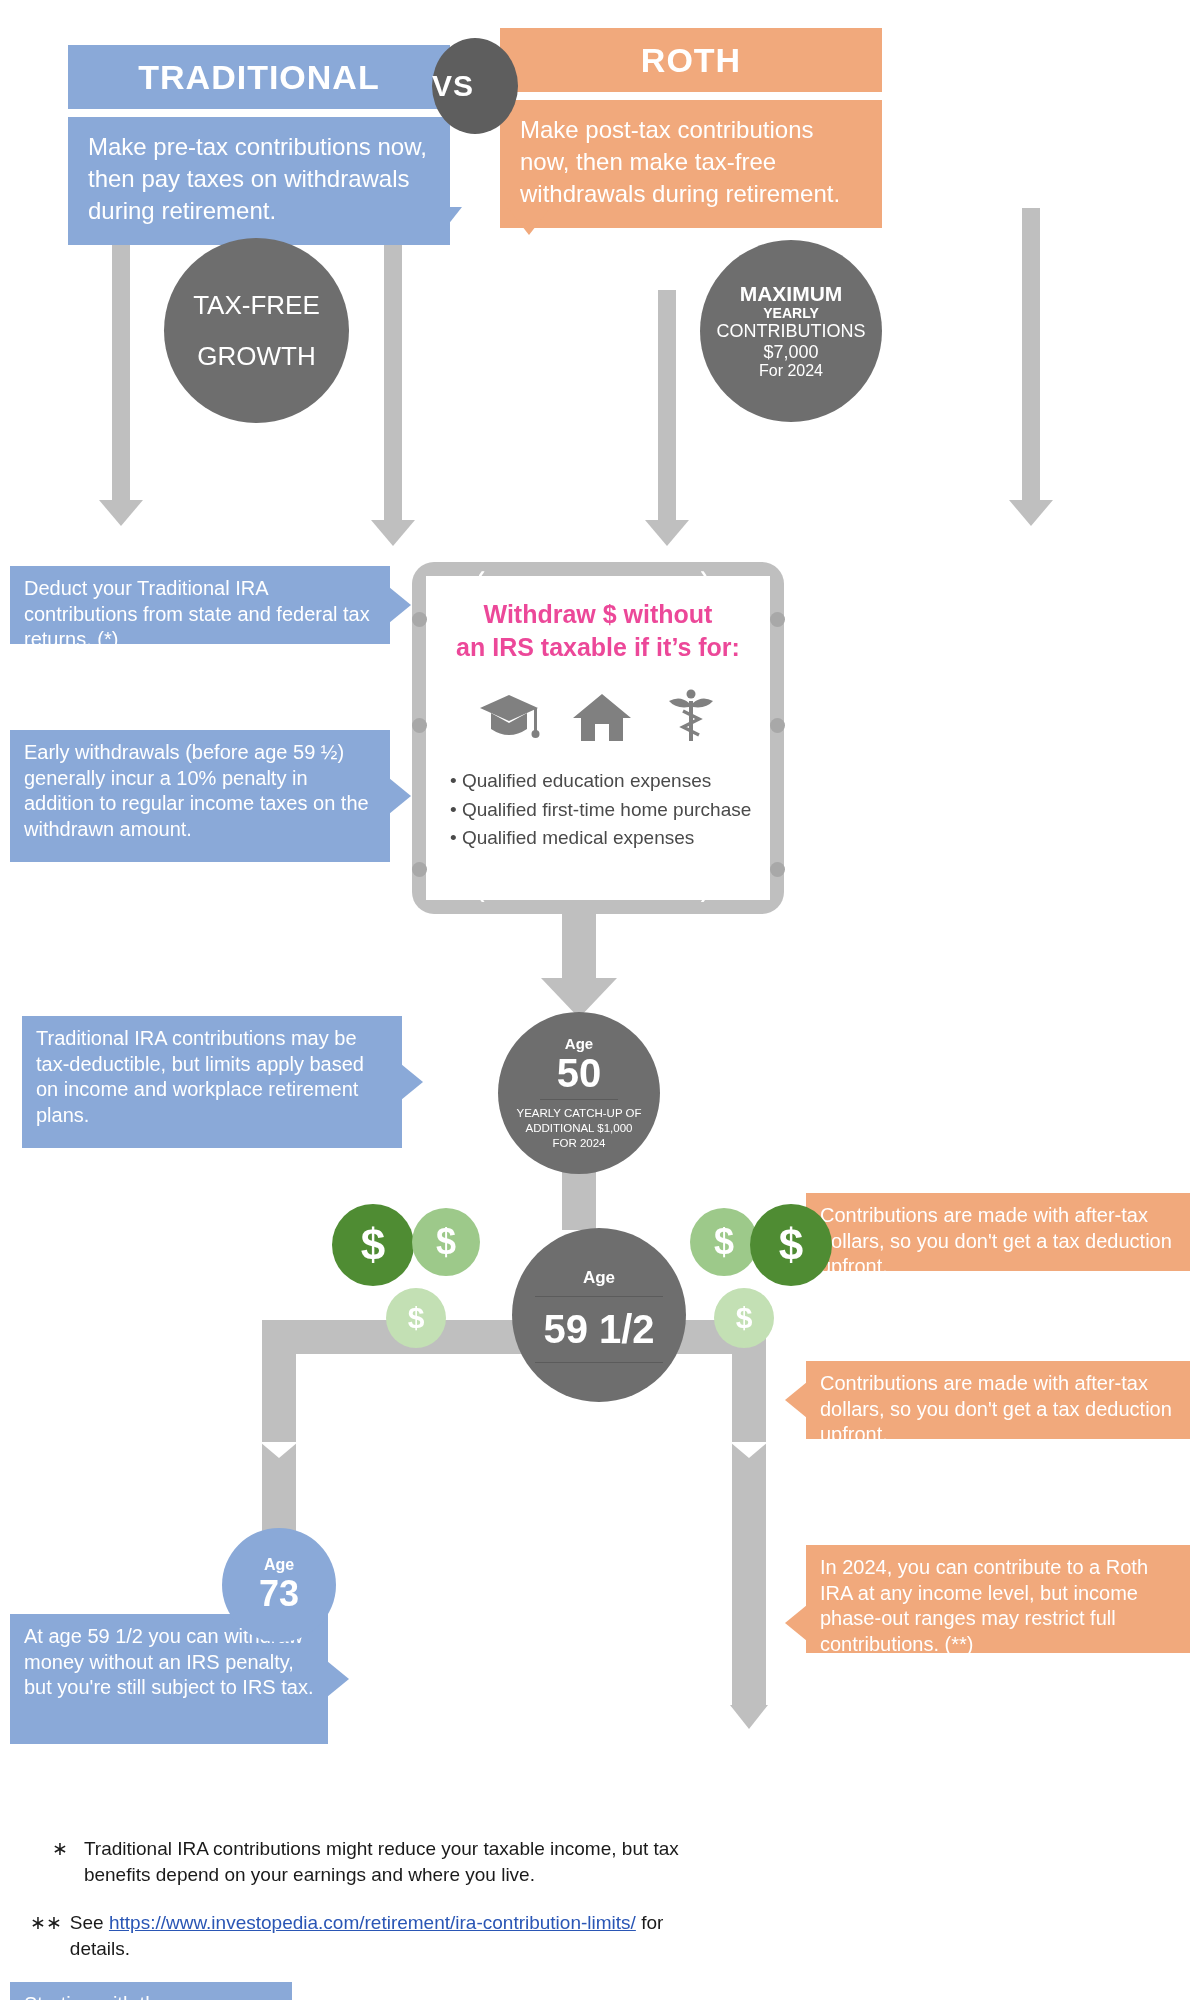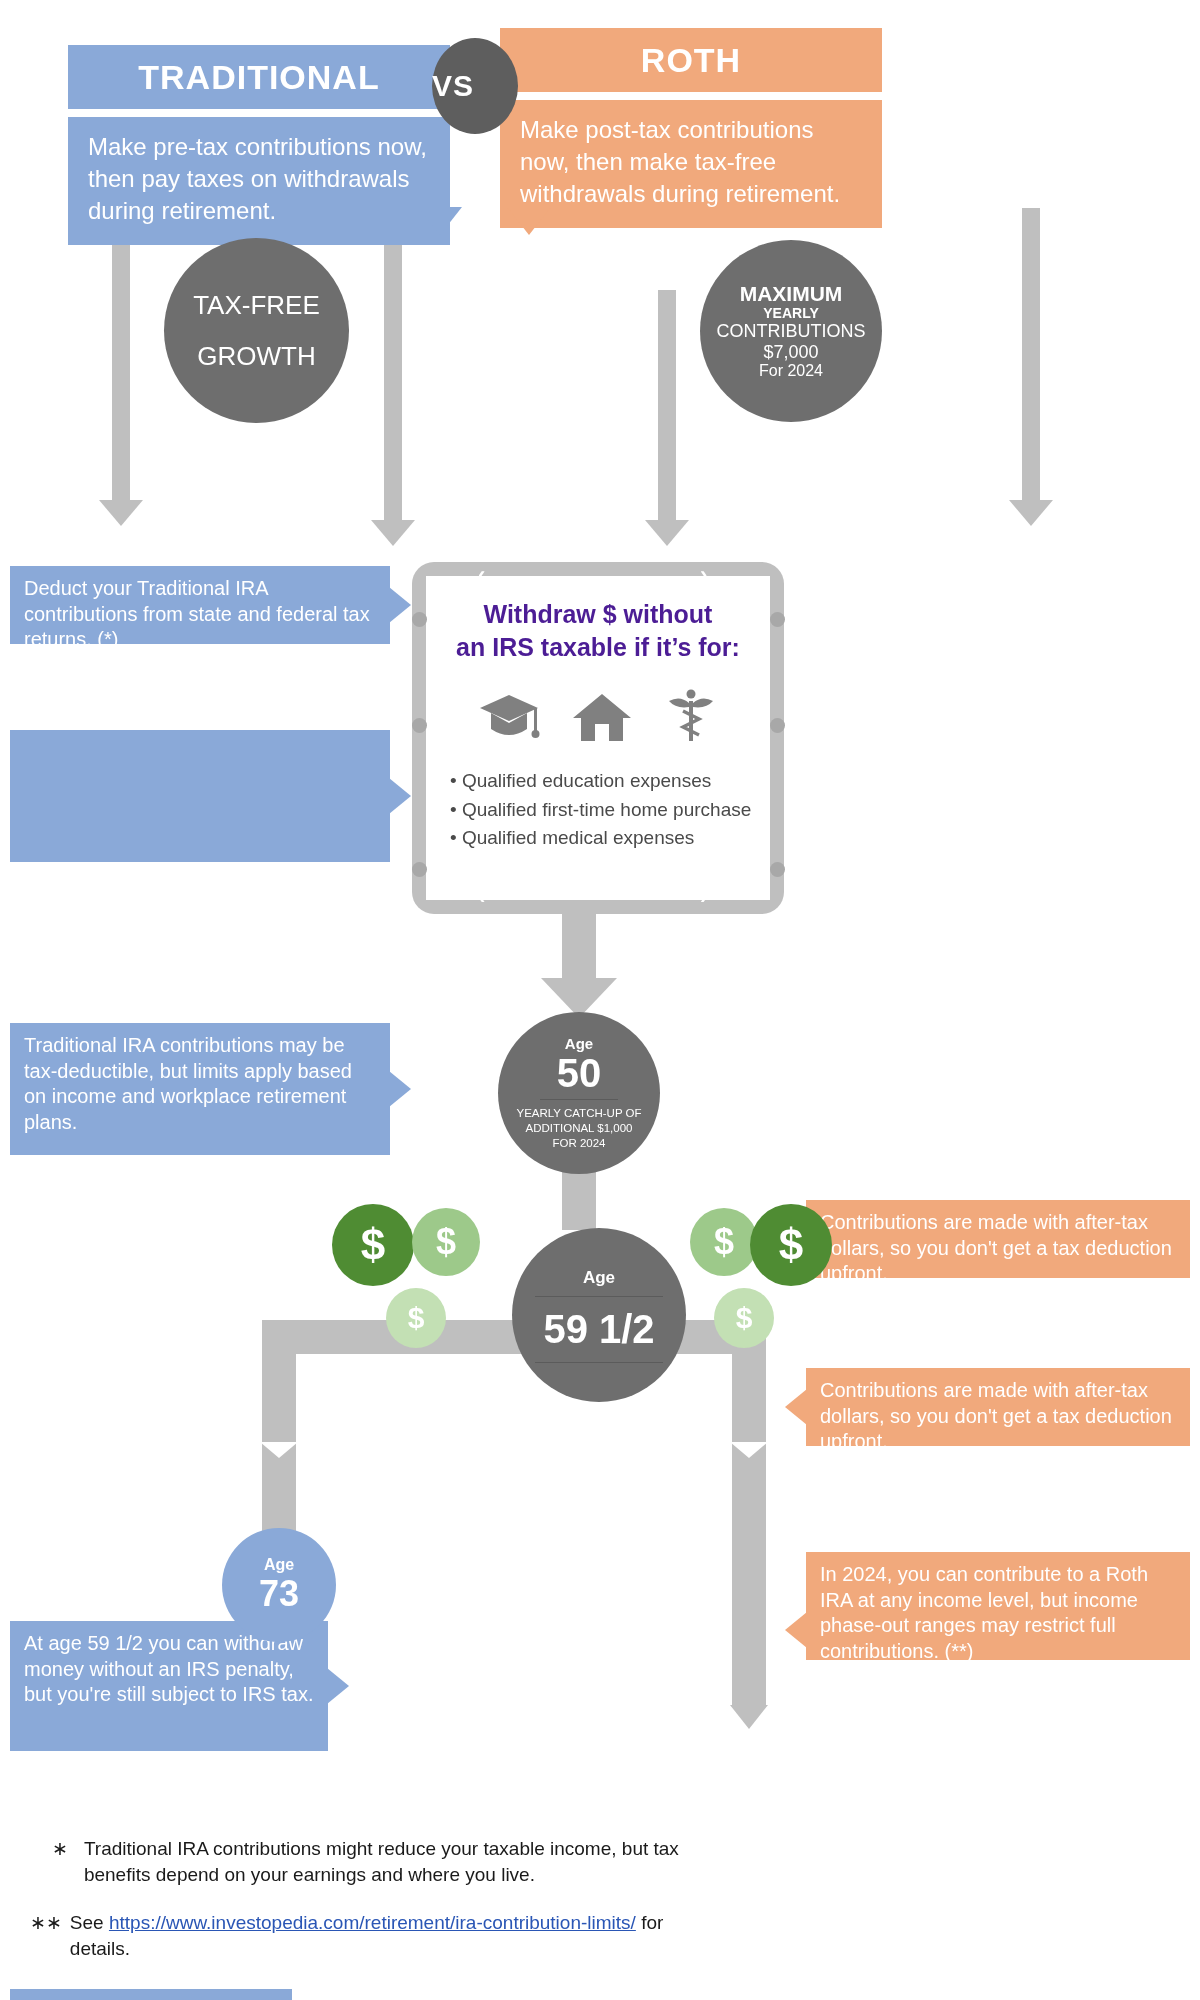--- a/index.html
+++ b/index.html
@@ -92,21 +92,21 @@
     box-sizing: border-box;
   }
   .panel-inner {
     background: #ffffff;
     width: 100%; height: 100%;
     box-sizing: border-box;
     padding: 22px 18px;
     text-align: center;
   }
   .panel-title {
-    color: #4c1d95;
+    color: #ec4899;
     font-weight: bold;
     font-size: 25px;
     line-height: 1.3;
   }
   .panel-list {
     margin: 0; padding: 0;
     list-style: none;
     text-align: left;
     color: #4a4a4a;
     font-size: 19px;
@@ -312,23 +312,24 @@
 
   <div class="abs edge-dot" style="left:770px; top:612px;"></div>
   <div class="abs edge-dot" style="left:770px; top:718px;"></div>
   <div class="abs edge-dot" style="left:770px; top:862px;"></div>
 
   <div class="abs callout left" style="left:10px; top:566px; width:380px; height:78px;">
     <span>Deduct your Traditional IRA contributions from state and federal tax returns. (*)</span>
     <span class="notch left-side" style="top:21px;"></span>
   </div>
   <div class="abs callout left" style="left:10px; top:652px; width:380px; height:132px;">
+    <span>Early withdrawals (before age 59 ½) generally incur a 10% penalty in addition to regular income taxes on the withdrawn amount.</span>
     <span class="notch left-side" style="top:48px;"></span>
   </div>
-  <div class="abs callout left" style="left:10px; top:806px; width:380px; height:132px;margin-top:7px;">
+  <div class="abs callout left" style="left:22px; top:806px; width:380px; height:132px;">
     <span>Traditional IRA contributions may be tax-deductible, but limits apply based on income and workplace retirement plans.</span>
     <span class="notch left-side" style="top:48px;"></span>
   </div>
   <div class="abs callout left" style="left:10px; top:1272px; width:318px; height:130px;">
     <span>At age 59 1/2 you can withdraw money without an IRS penalty, but you're still subject to IRS tax.</span>
     <span class="notch left-side" style="top:47px;"></span>
   </div>
   <div class="abs callout left" style="left:10px; top:1510px; width:282px; height:155px;">
     <span>Starting with the year you turn 73, you MUST begin to withdraw the annual IRS required minimum distribution amount.(RMDs).</span>
     

